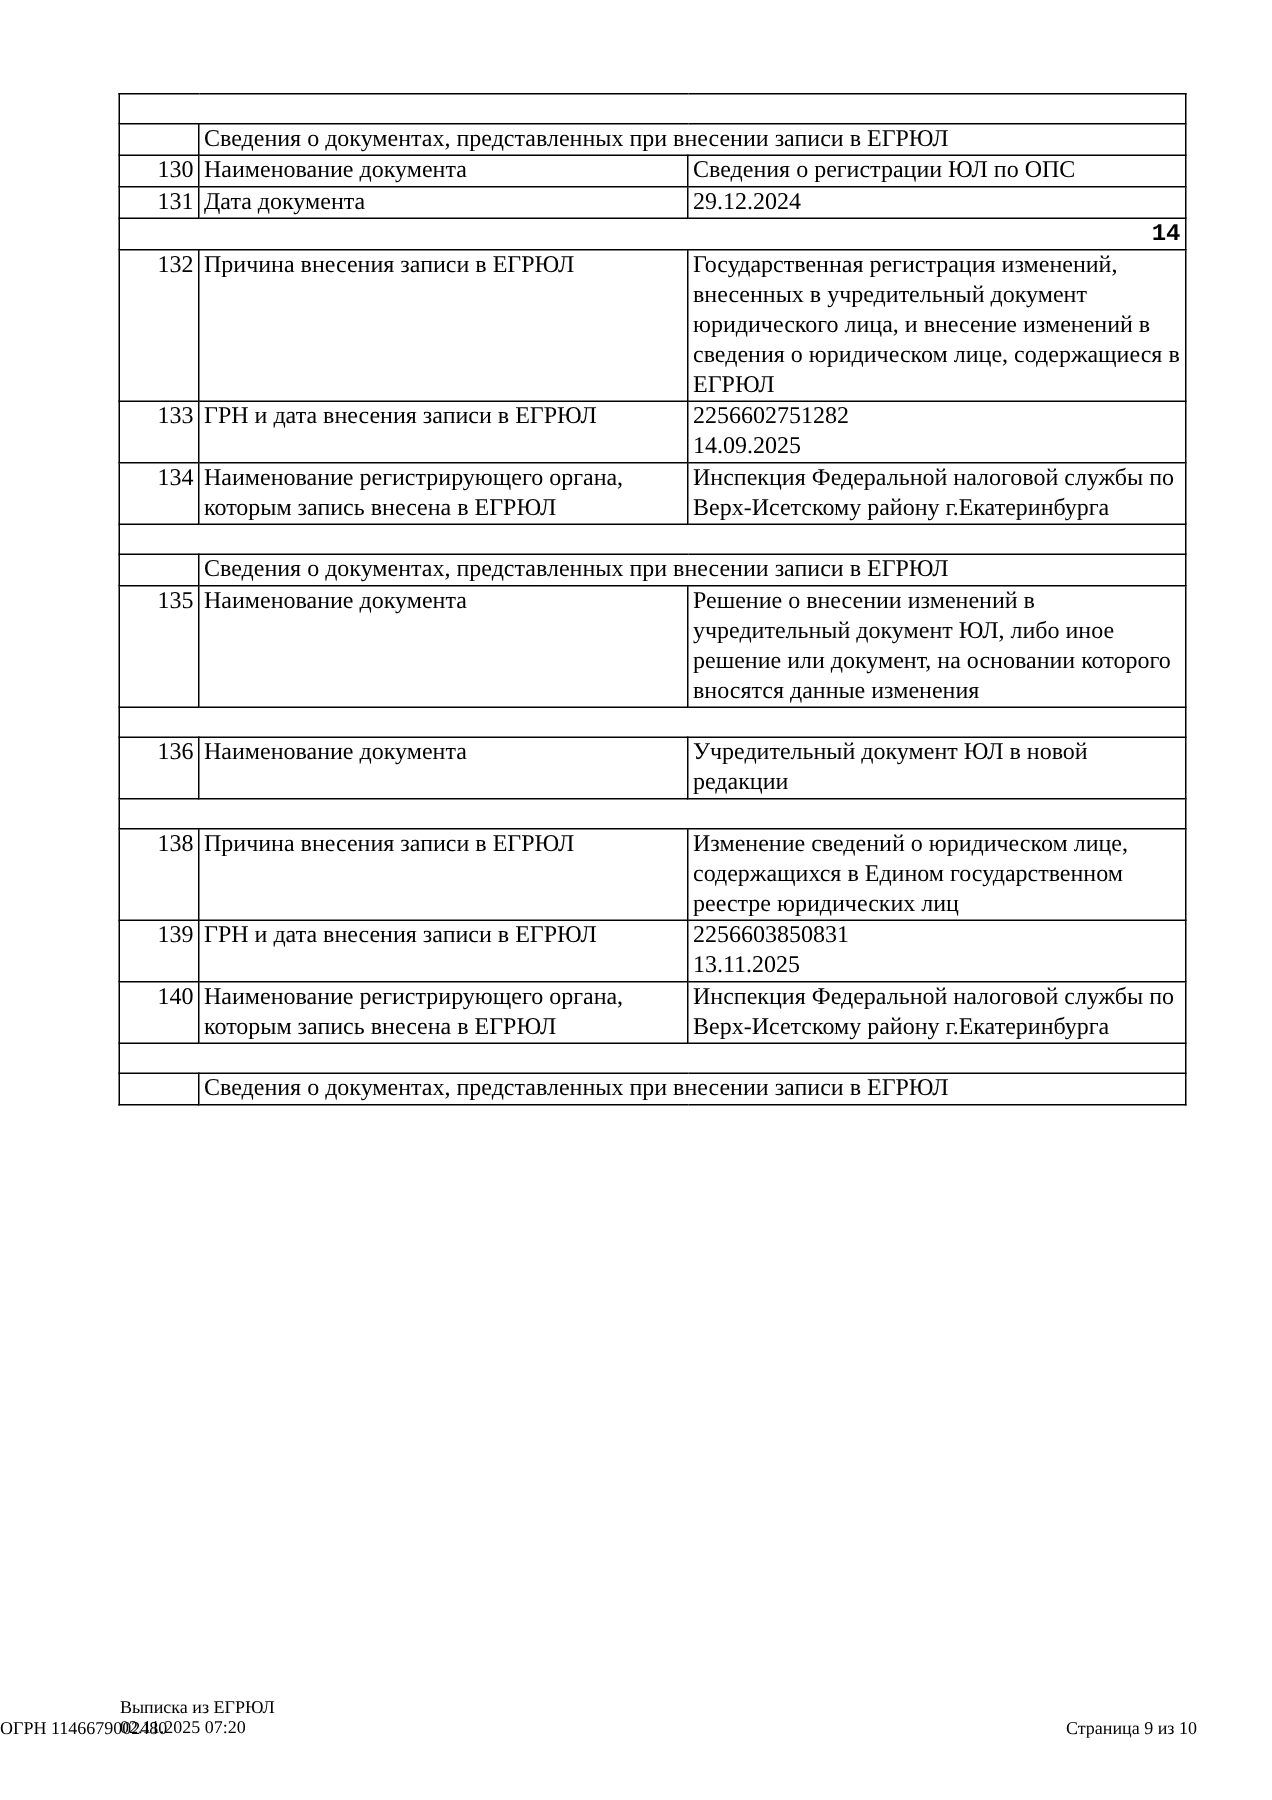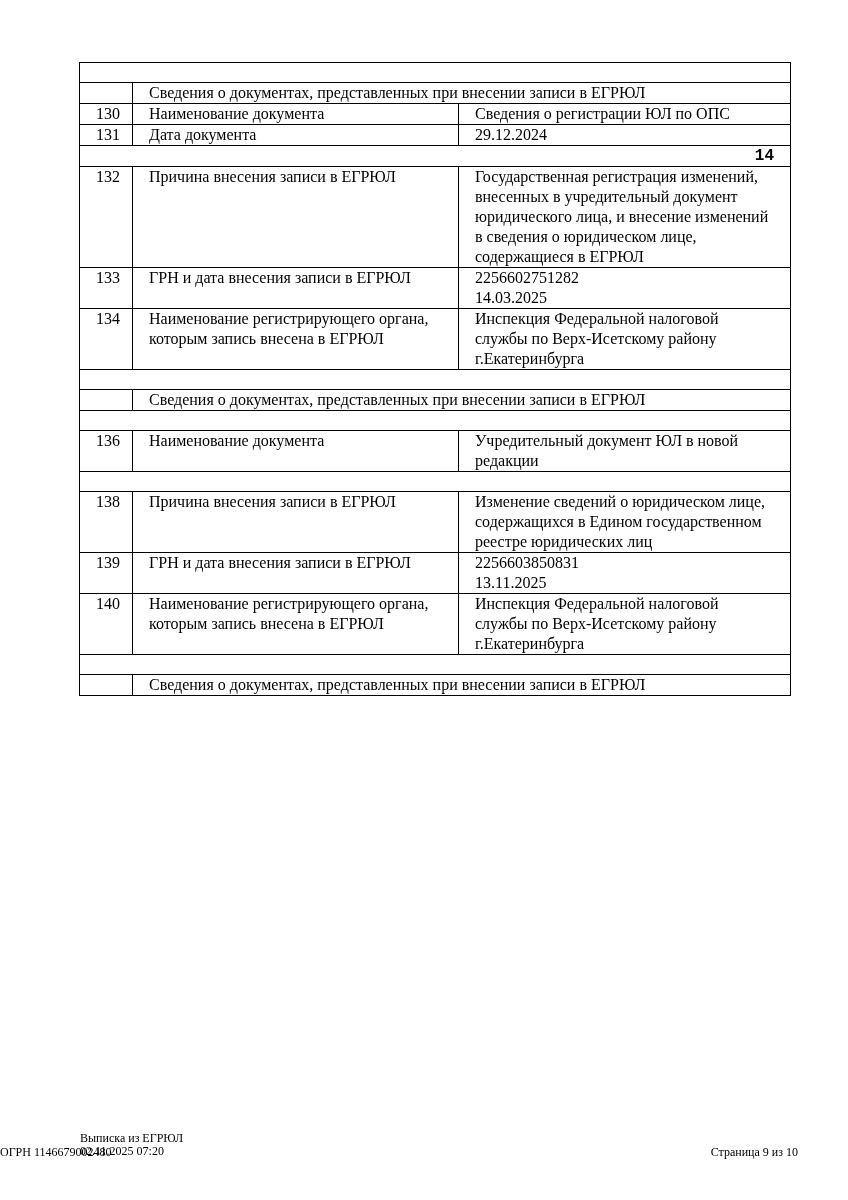--- a/index.html
+++ b/index.html
@@ -18,21 +18,21 @@
     top: 62px;
     width: 711px;
     border-collapse: collapse;
     table-layout: fixed;
   }
   table.doc-table td {
     border: 1px solid #000000;
     font-size: 16px;
     line-height: 20px;
     vertical-align: top;
-    padding: 0 16px;
+    padding: 0 3px;
     overflow: hidden;
   }
   td.cell-num   { text-align: right; padding: 0 2px; }
   td.cell-label { padding: 0 2px 0 3px; margin-left: 31px; }
   td.cell-value { padding: 0 2px; white-space: pre-line; }
   td.cell-docs-header { padding: 0 2px 0 3px; }
   td.cell-section { text-align: right; font-weight: bold; font-family: Liberation Mono, monospace; }
   tr.row-spacer td { height: 19px; }
 
   .footer {
@@ -82,33 +82,38 @@
         </tr>
         <tr>
           <td class="cell-num">132</td>
           <td class="cell-label">Причина внесения записи в ЕГРЮЛ</td>
           <td class="cell-value">Государственная регистрация изменений, внесенных в учредительный документ юридического лица, и внесение изменений в сведения о юридическом лице, содержащиеся в ЕГРЮЛ</td>
         </tr>
         <tr>
           <td class="cell-num">133</td>
           <td class="cell-label">ГРН и дата внесения записи в ЕГРЮЛ</td>
           <td class="cell-value">2256602751282
-14.03.2025</td>
+14.09.2025</td>
         </tr>
         <tr>
           <td class="cell-num">134</td>
           <td class="cell-label">Наименование регистрирующего органа, которым запись внесена в ЕГРЮЛ</td>
           <td class="cell-value">Инспекция Федеральной налоговой службы по Верх-Исетскому району г.Екатеринбурга</td>
         </tr>
         <tr class="row-spacer">
           <td colspan="3"></td>
         </tr>
         <tr>
           <td class="cell-num"></td>
           <td class="cell-docs-header" colspan="2">Сведения о документах, представленных при внесении записи в ЕГРЮЛ</td>
+        </tr>
+        <tr>
+          <td class="cell-num">135</td>
+          <td class="cell-label">Наименование документа</td>
+          <td class="cell-value">Решение о внесении изменений в учредительный документ ЮЛ, либо иное решение или документ, на основании которого вносятся данные изменения</td>
         </tr>
         <tr class="row-spacer">
           <td colspan="3"></td>
         </tr>
         <tr>
           <td class="cell-num">136</td>
           <td class="cell-label">Наименование документа</td>
           <td class="cell-value">Учредительный документ ЮЛ в новой редакции</td>
         </tr>
         <tr class="row-spacer">

